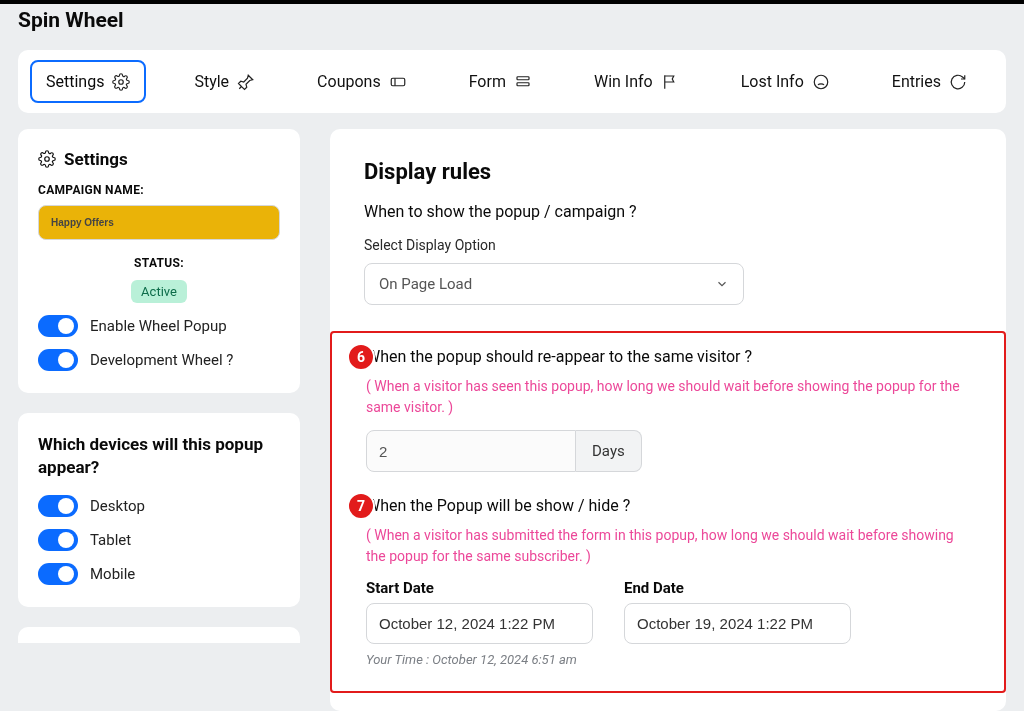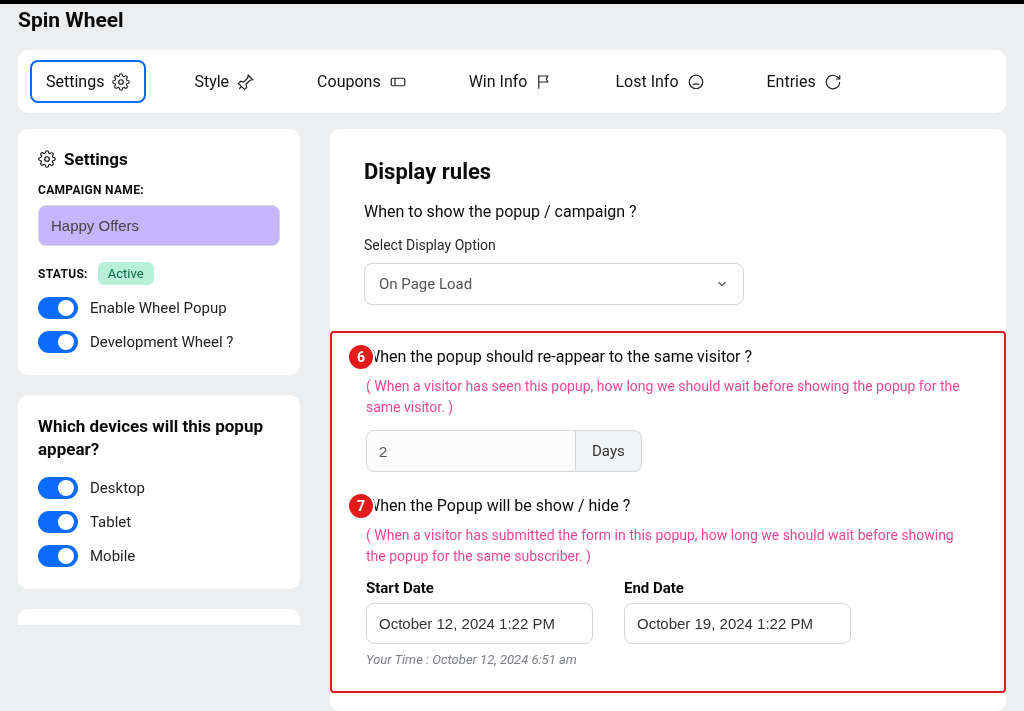--- a/index.html
+++ b/index.html
@@ -75,30 +75,32 @@
     font-weight: 700;
     letter-spacing: 0.3px;
     color: #0a0a0a;
     margin-bottom: 8px;
   }
   .text-input {
     width: 100%;
     border: 1px solid #d5d7da;
     border-radius: 8px;
     padding: 11px 12px;
-    font-size: 15px;
+    font-size: 10px;
     color: #444;
-    background: #c4b5fd;
+    background: #eab308;
+    font-weight: bold;
   }
   .status-row {
     display: flex;
     align-items: center;
     gap: 10px;
     margin-top: 16px;
     margin-bottom: 10px;
+    flex-direction: column;
   }
   .status-label {
     font-size: 12px;
     font-weight: 700;
     letter-spacing: 0.3px;
   }
   .status-badge {
     background: #b9f0d8;
     color: #0d6c4a;
     font-size: 13px;
@@ -285,20 +287,27 @@
       </svg>
   </div>
   <div class="tab">
     <span>Coupons</span>
     <svg viewBox="0 0 24 24">
         <rect x="3" y="7" width="18" height="10" rx="2"></rect>
         <path d="M8 7v10"></path>
       </svg>
   </div>
   <div class="tab">
+    <span>Form</span>
+    <svg viewBox="0 0 24 24">
+        <rect x="4" y="5" width="16" height="4" rx="1"></rect>
+        <rect x="4" y="13" width="16" height="4" rx="1"></rect>
+      </svg>
+  </div>
+  <div class="tab">
     <span>Win Info</span>
     <svg viewBox="0 0 24 24">
         <path d="M5 3v18M5 4h12l-2 4 2 4H5"></path>
       </svg>
   </div>
   <div class="tab">
     <span>Lost Info</span>
     <svg viewBox="0 0 24 24">
         <circle cx="12" cy="12" r="9"></circle>
         <path d="M9 10h.01M15 10h.01M8 16c1.5-2 6.5-2 8 0"></path>

